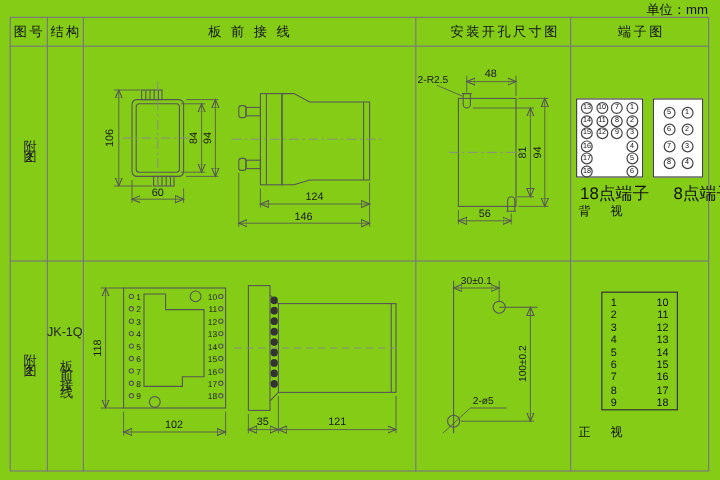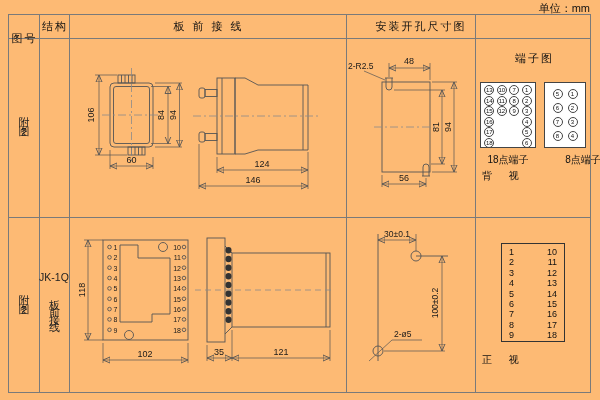--- a/index.html
+++ b/index.html
@@ -1,16 +1,16 @@
 <!DOCTYPE html>
 <html><head>
 <meta charset="utf-8">
 <style>
   html,body{margin:0;padding:0;background:#fff;}
-  .stage{position:relative;width:600px;height:400px;background:#fdba74;overflow:hidden;
+  .stage{position:relative;width:600px;height:400px;background:#84cc16;overflow:hidden;
          font-family:"Liberation Sans","DejaVu Sans",sans-serif;color:#222;}
   .abs{position:absolute;box-sizing:border-box;}
   .tline{background:#7a7a7a;}
   .hdr{display:flex;align-items:center;justify-content:center;font-size:11px;color:#111;}
   .sp8{letter-spacing:8px;text-indent:8px;}
   .sp2{letter-spacing:2px;text-indent:2px;}
   .vcell{display:flex;flex-direction:column;align-items:center;justify-content:center;}
   .vtext{writing-mode:vertical-rl;text-orientation:upright;font-size:11px;letter-spacing:9px;line-height:1;}
   .model{font-size:10.5px;margin-bottom:8px;}
   .unit{font-size:11px;text-align:right;color:#111;}
@@ -23,45 +23,45 @@
   svg text.sm{font-size:8.5px;}
   svg text.tn{font-size:7px;}
   .tbox{border:1px solid #444;background:#fff;}
   .tgrid{display:grid;grid-template-columns:repeat(4,1fr);grid-auto-rows:10px;row-gap:0.6px;
          padding:2px 2px;justify-items:center;align-items:center;}
   .tgrid8{display:grid;grid-template-columns:repeat(2,1fr);grid-auto-rows:14px;
           padding:4px 5px;justify-items:center;align-items:center;}
   .tc{display:inline-block;box-sizing:border-box;width:10px;height:10px;border:1px solid #444;
       border-radius:50%;font-size:6px;line-height:8px;text-align:center;color:#111;}
   .tc:empty{visibility:hidden;}
-  .tlabel{font-size:10px;text-align:center;color:#111;}
+  .tlabel{font-size:14px;text-align:right;color:#111;}
   .viewlabel{font-size:10px;letter-spacing:7px;text-indent:7px;color:#111;}
   .numbox{border:1.4px solid #333;display:flex;flex-direction:column;padding:3px 7px;}
   .numrow{display:flex;justify-content:space-between;font-size:9px;line-height:10.4px;color:#111;}
 </style>
 </head>
 <body>
 
 <div class="stage">
 
   <div class="abs unit" style="left:440px;top:1px;width:150px;">单位：mm</div>
 
   <div class="abs" style="left:8px;top:14px;width:583px;height:379px;border:1px solid #7a7a7a;"></div>
   <div class="abs tline" style="left:39px;top:14px;width:1px;height:379px;"></div>
   <div class="abs tline" style="left:69px;top:14px;width:1px;height:379px;"></div>
   <div class="abs tline" style="left:346px;top:14px;width:1px;height:379px;"></div>
   <div class="abs tline" style="left:475px;top:14px;width:1px;height:379px;"></div>
   <div class="abs tline" style="left:8px;top:38px;width:583px;height:1px;"></div>
   <div class="abs tline" style="left:8px;top:217px;width:583px;height:1px;"></div>
 
-  <div class="abs hdr sp2" style="left:8px;top:14px;width:31px;height:24px;margin-top:12px;">图号</div>
+  <div class="abs hdr sp2" style="left:8px;top:14px;width:31px;height:24px;">图号</div>
   <div class="abs hdr sp2" style="left:39px;top:14px;width:30px;height:24px;">结构</div>
   <div class="abs hdr sp8" style="left:69px;top:14px;width:277px;height:24px;">板前接线</div>
   <div class="abs hdr sp2" style="left:346px;top:14px;width:129px;height:24px;padding-left:19px;">安装开孔尺寸图</div>
-  <div class="abs hdr sp2" style="left:475px;top:14px;width:117px;height:24px;margin-top:32px;">端子图</div>
+  <div class="abs hdr sp2" style="left:475px;top:14px;width:117px;height:24px;">端子图</div>
 
   <div class="abs vcell" style="left:8px;top:38px;width:31px;height:179px;">
     <div class="vtext">附图2</div>
   </div>
 
   <div class="abs" style="left:69px;top:38px;width:277px;height:179px;">
     <svg width="277" height="179" viewBox="0 0 277 179">
       <defs>
         <marker id="mA" markerWidth="9" markerHeight="8" refX="7" refY="4" orient="auto-start-reverse" markerUnits="userSpaceOnUse">
           <path d="M0,1 L7,4 L0,7 Z" fill="#555" stroke="none"></path>

